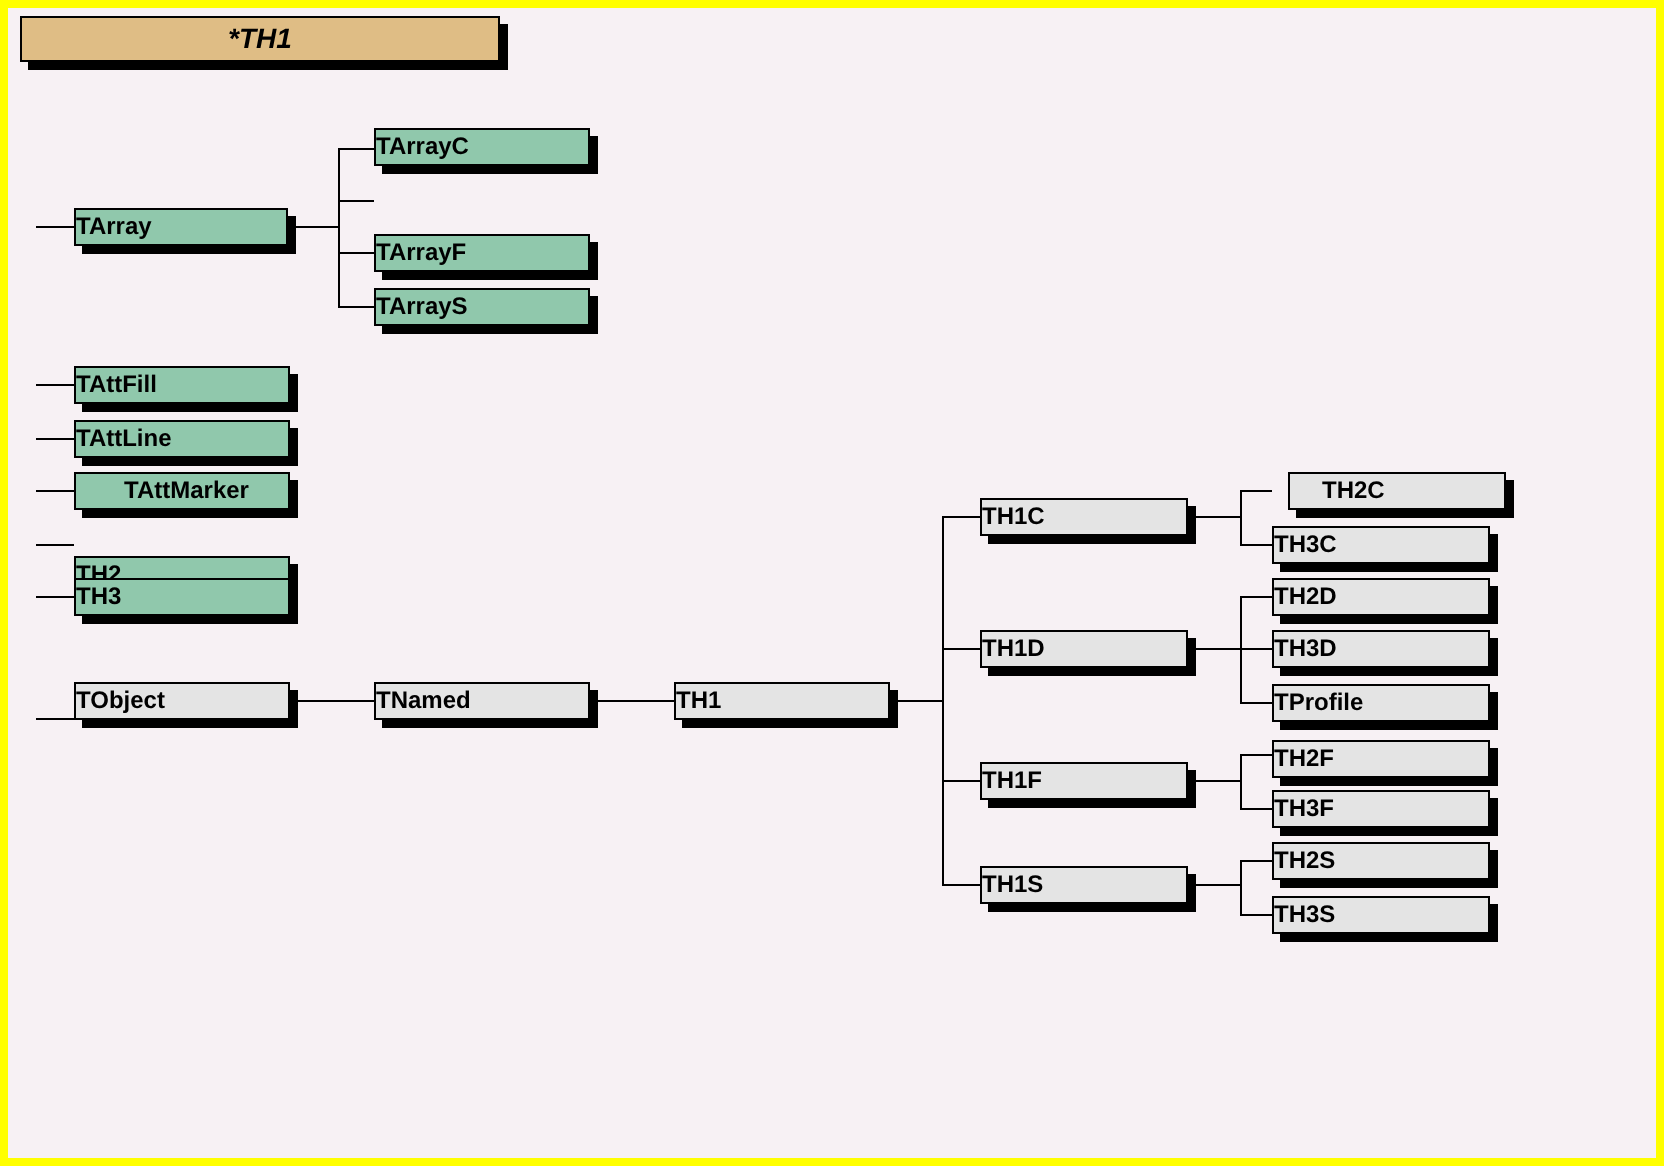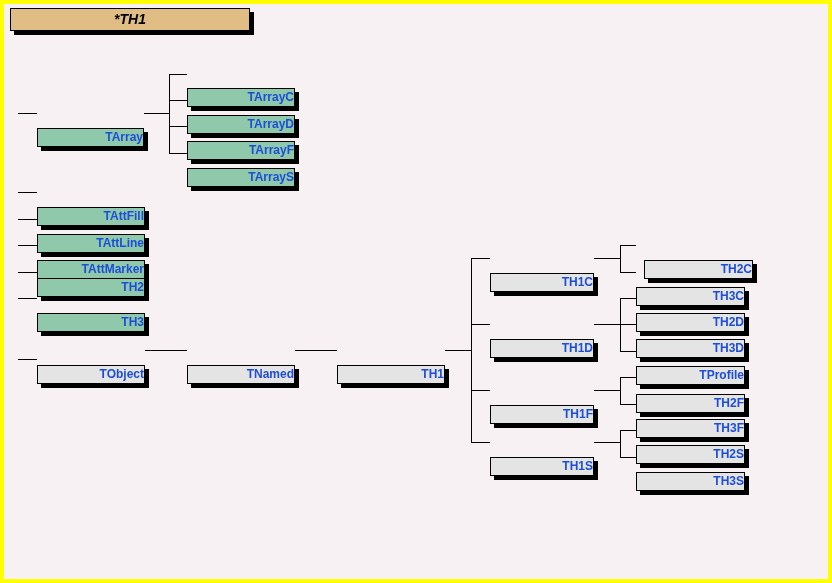--- a/index.html
+++ b/index.html
@@ -44,27 +44,26 @@
   }
 
   
   .node {
     position: absolute;
     box-sizing: border-box;
     border: 1px solid #000000;
     box-shadow: 4px 4px 0 #000000;
     height: 19px;
     line-height: 17px;
-    text-align: right;
+    text-align: left;
     font-size: 12px;
     font-weight: bold;
-    color: #1d4ed8;
+    color: #000000;
     white-space: nowrap;
     overflow: hidden;
-    margin-top: 24px;
   }
   .node.teal  { background: #90C8AC; }
   .node.grey  { background: #E4E4E4; }
 
   
   .hline {
     position: absolute;
     height: 0;
     border-top: 1px solid #000000;
   }
@@ -90,35 +89,34 @@
   <div class="hline" style="left:140px; top:109px; width:25px;"></div>
 
   <div class="vline" style="left:165px; top:70px; height:79px;"></div>
 
   <div class="hline" style="left:165px; top:70px; width:18px;"></div>
   <div class="hline" style="left:165px; top:96px; width:18px;"></div>
   <div class="hline" style="left:165px; top:122px; width:18px;"></div>
   <div class="hline" style="left:165px; top:149px; width:18px;"></div>
 
   <div class="node teal" style="left:183px; top:60px; width:108px;">TArrayC</div>
-  <div class="node teal" style="left:183px; top:87px; width:108px;">TArrayD</div>
   <div class="node teal" style="left:183px; top:113px; width:108px;">TArrayF</div>
   <div class="node teal" style="left:183px; top:140px; width:108px;">TArrayS</div>
 
   <div class="hline" style="left:14px; top:188px; width:19px;"></div>
   <div class="node teal" style="left:33px; top:179px; width:108px;">TAttFill</div>
 
   <div class="hline" style="left:14px; top:215px; width:19px;"></div>
   <div class="node teal" style="left:33px; top:206px; width:108px;">TAttLine</div>
 
   <div class="hline" style="left:14px; top:241px; width:19px;"></div>
   <div class="node teal" style="left:33px; top:232px; width:108px;padding-left:24px;">TAttMarker</div>
 
   <div class="hline" style="left:14px; top:268px; width:19px;"></div>
-  <div class="node teal" style="left:33px; top:250px; width:108px;padding-left:47px;">TH2</div>
+  <div class="node teal" style="left:33px; top:274px; width:108px;">TH2</div>
 
   <div class="hline" style="left:14px; top:294px; width:19px;"></div>
   <div class="node teal" style="left:33px; top:285px; width:108px;">TH3</div>
 
   <div class="hline" style="left:14px; top:355px; width:19px;"></div>
 
   <div class="node grey" style="left:33px; top:337px; width:108px;">TObject</div>
 
   <div class="hline" style="left:141px; top:346px; width:42px;"></div>
 

